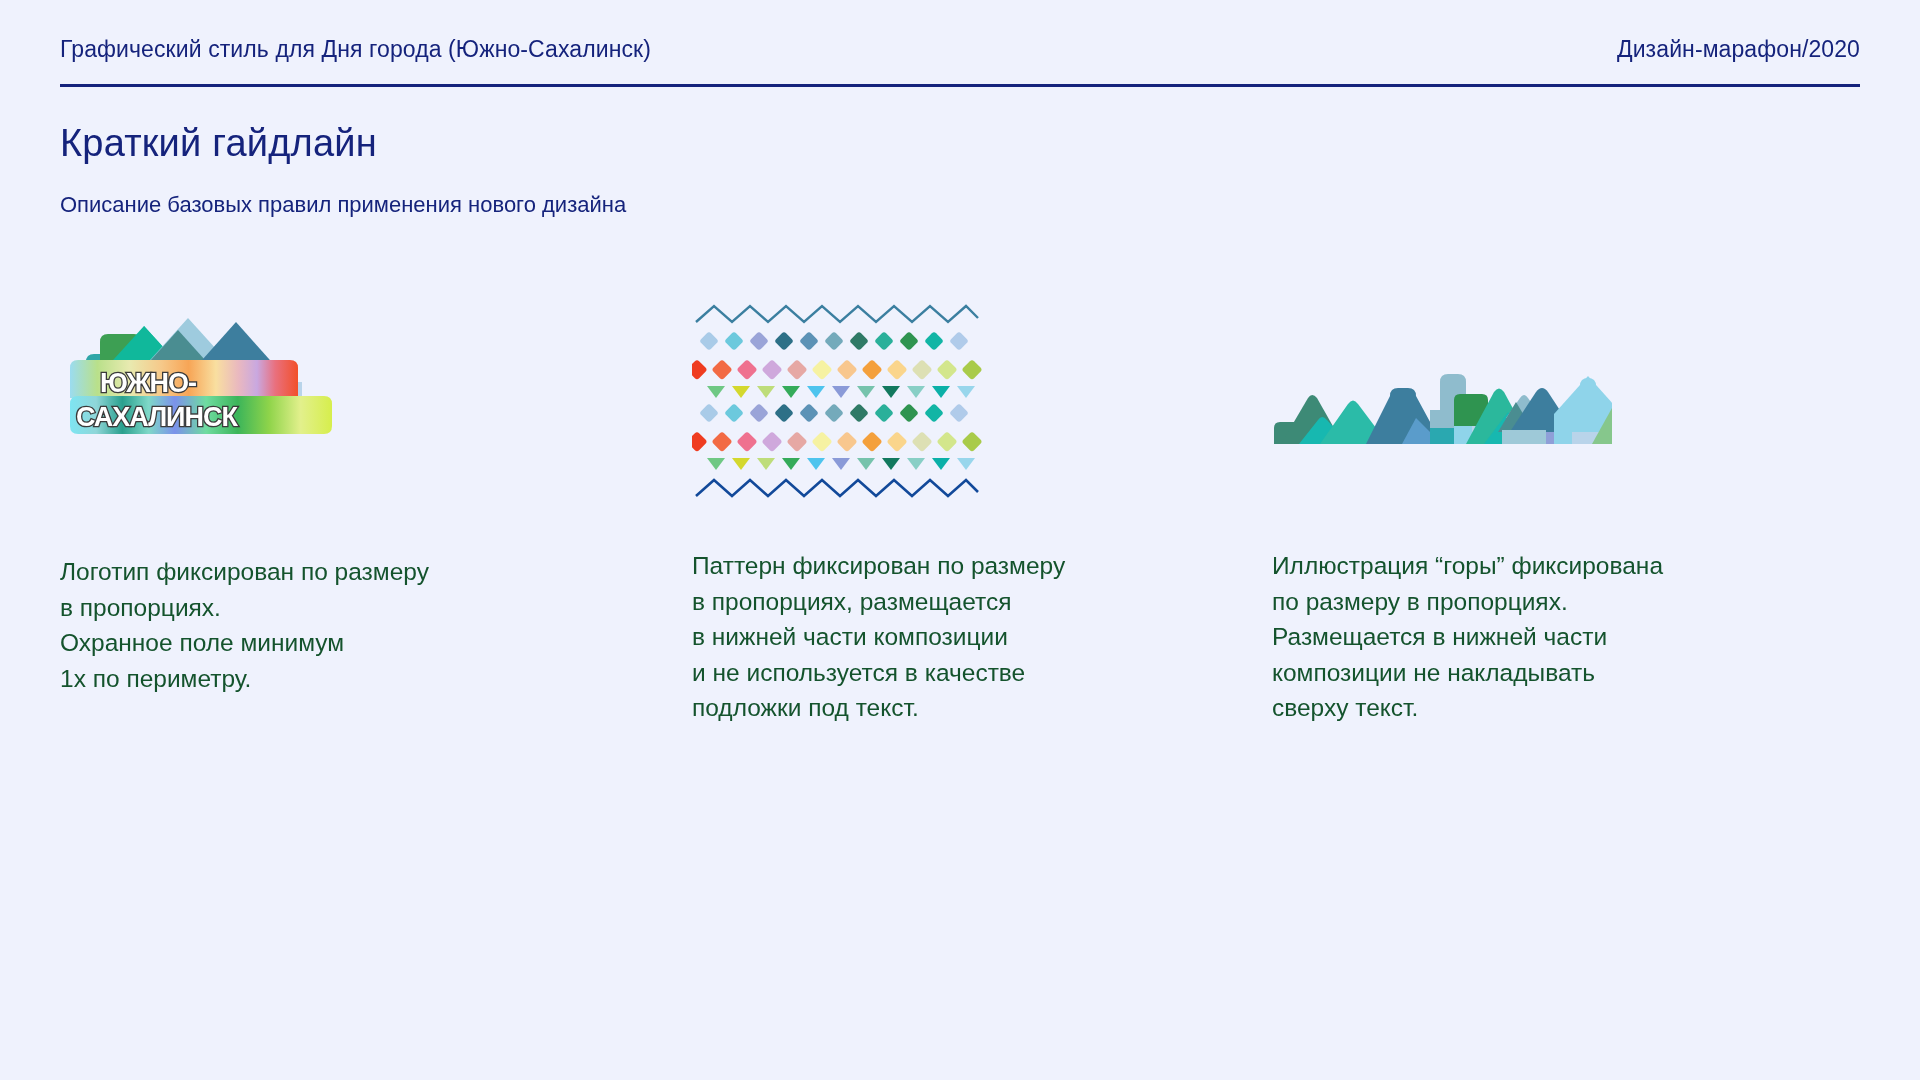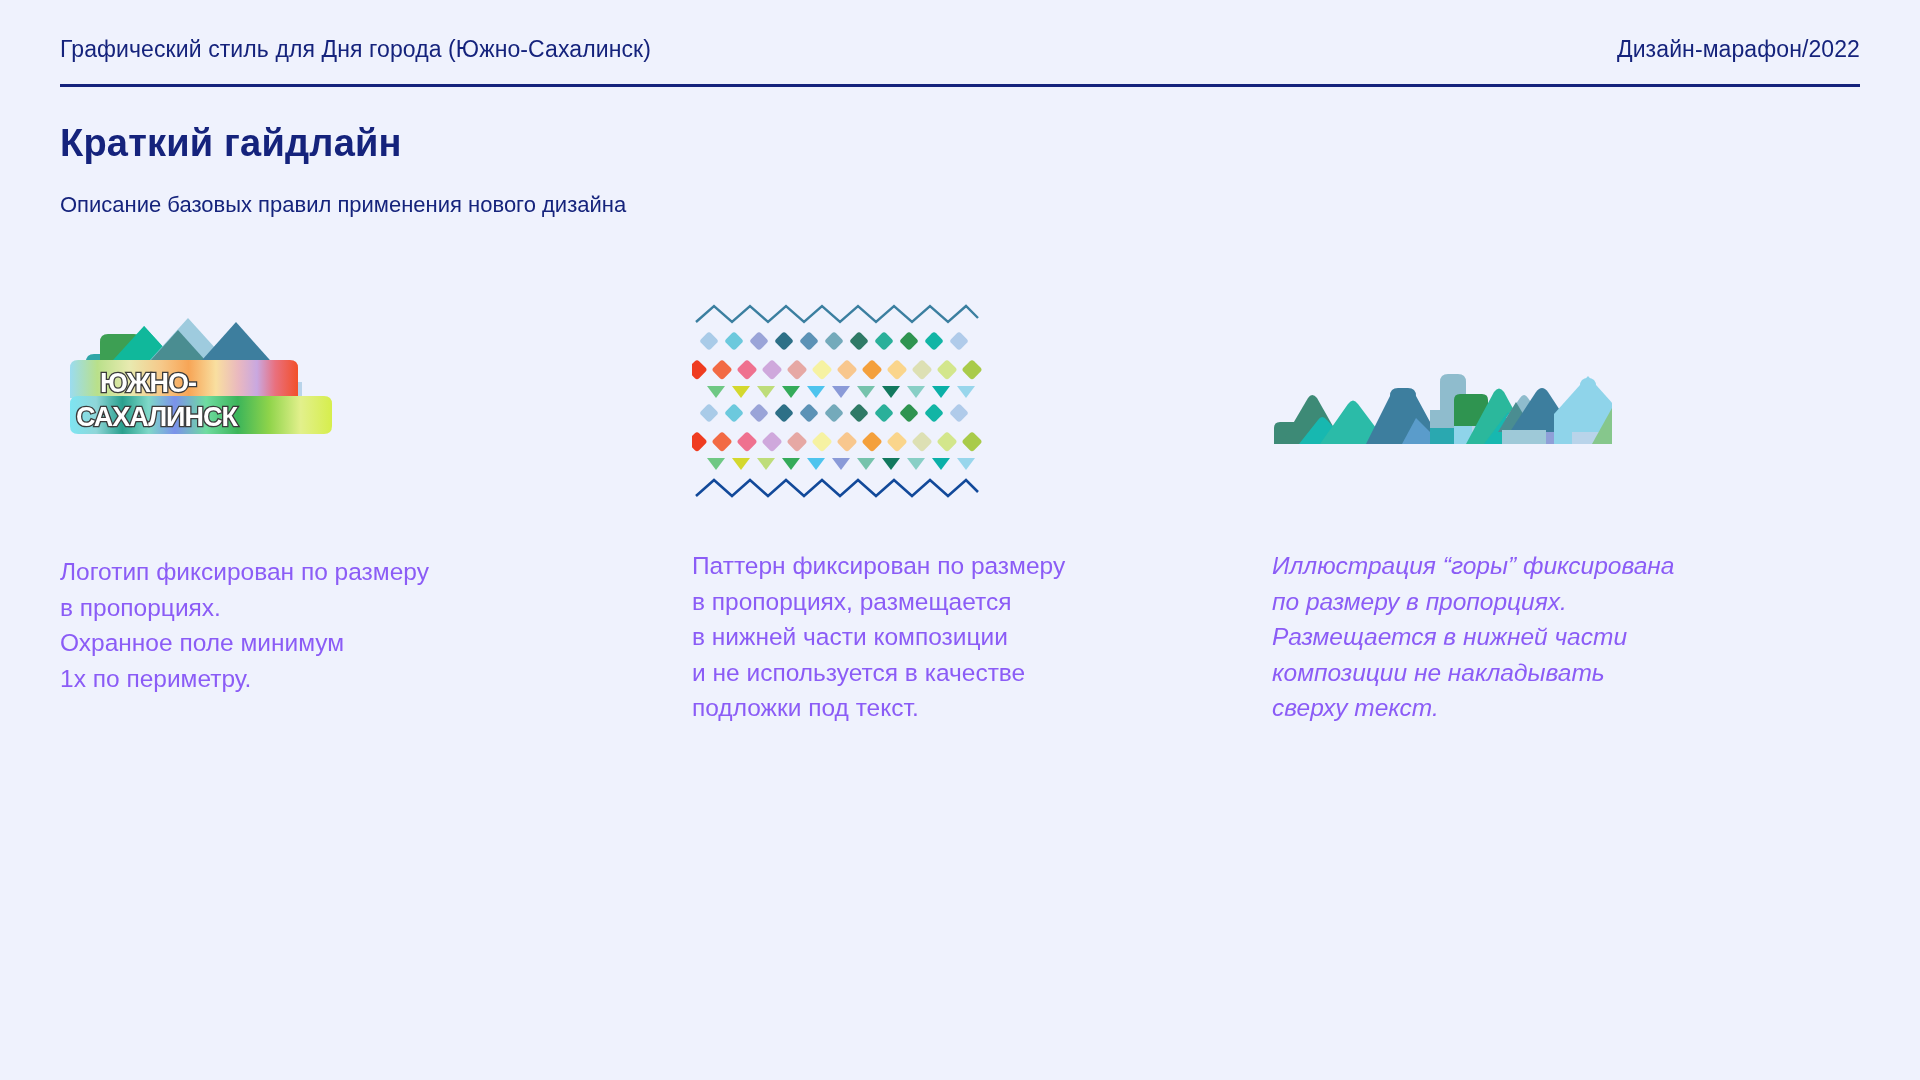--- a/index.html
+++ b/index.html
@@ -41,21 +41,21 @@
     height: 3px;
     background: #15237c;
   }
 
   
   #page-title {
     position: absolute;
     left: 60px;
     top: 122px;
     font-size: 38px;
-    font-weight: bold;
+    font-weight: normal;
     letter-spacing: .2px;
     color: #15237c;
   }
   #page-subtitle {
     position: absolute;
     left: 60px;
     top: 192px;
     font-size: 22px;
     color: #15237c;
   }
@@ -81,35 +81,35 @@
   .art-box {
     position: relative;
     height: 230px;
   }
   .caption {
     position: absolute;
     top: 252px;
     left: 0;
     font-size: 24.5px;
     line-height: 35.5px;
-    color: #8b5cf6;
+    color: #14532d;
     white-space: pre-line;
   }
   .column.col-1 .caption { top: 254px; }
   .column.col-2 .caption { top: 248px; }
-  .column.col-3 .caption { top: 248px; font-style: italic; }
+  .column.col-3 .caption { top: 248px; }
 
   svg { display: block; }
 </style>
 </head>
 <body>
 
 <div id="slide-header">
   <div class="hdr-text">Графический стиль для Дня города (Южно-Сахалинск)</div>
-  <div class="hdr-text">Дизайн-марафон/2022</div>
+  <div class="hdr-text">Дизайн-марафон/2020</div>
 </div>
 <div id="header-rule"></div>
 
 <div id="page-title">Краткий гайдлайн</div>
 <div id="page-subtitle">Описание базовых правил применения нового дизайна</div>
 
 <div id="columns">
 
   <div class="column col-1">
     <div class="art-box">

